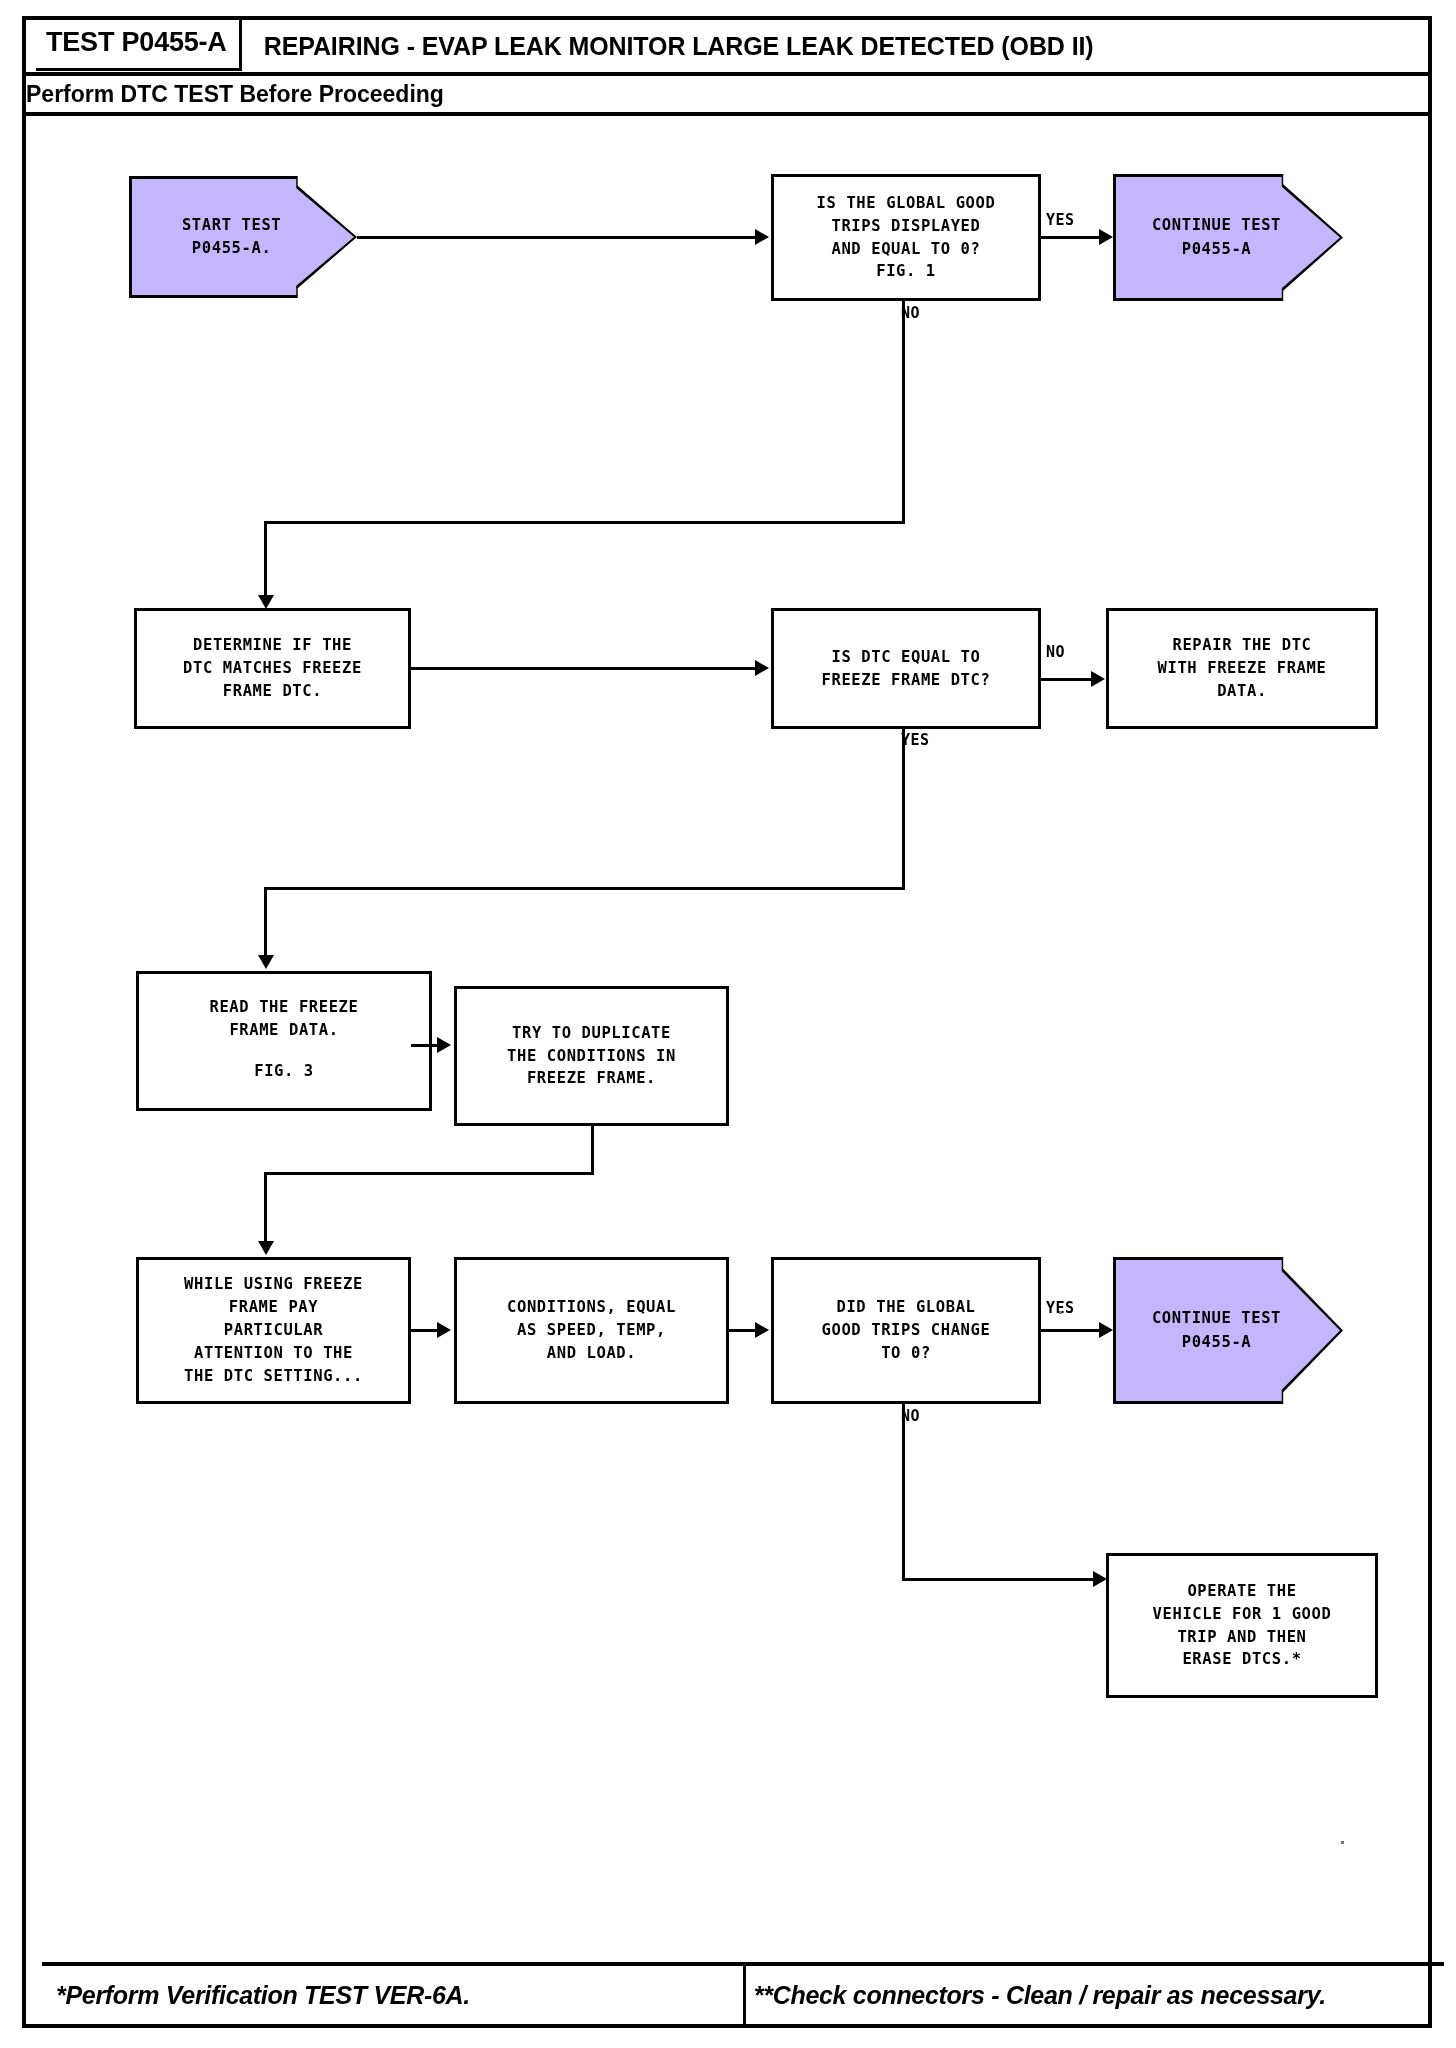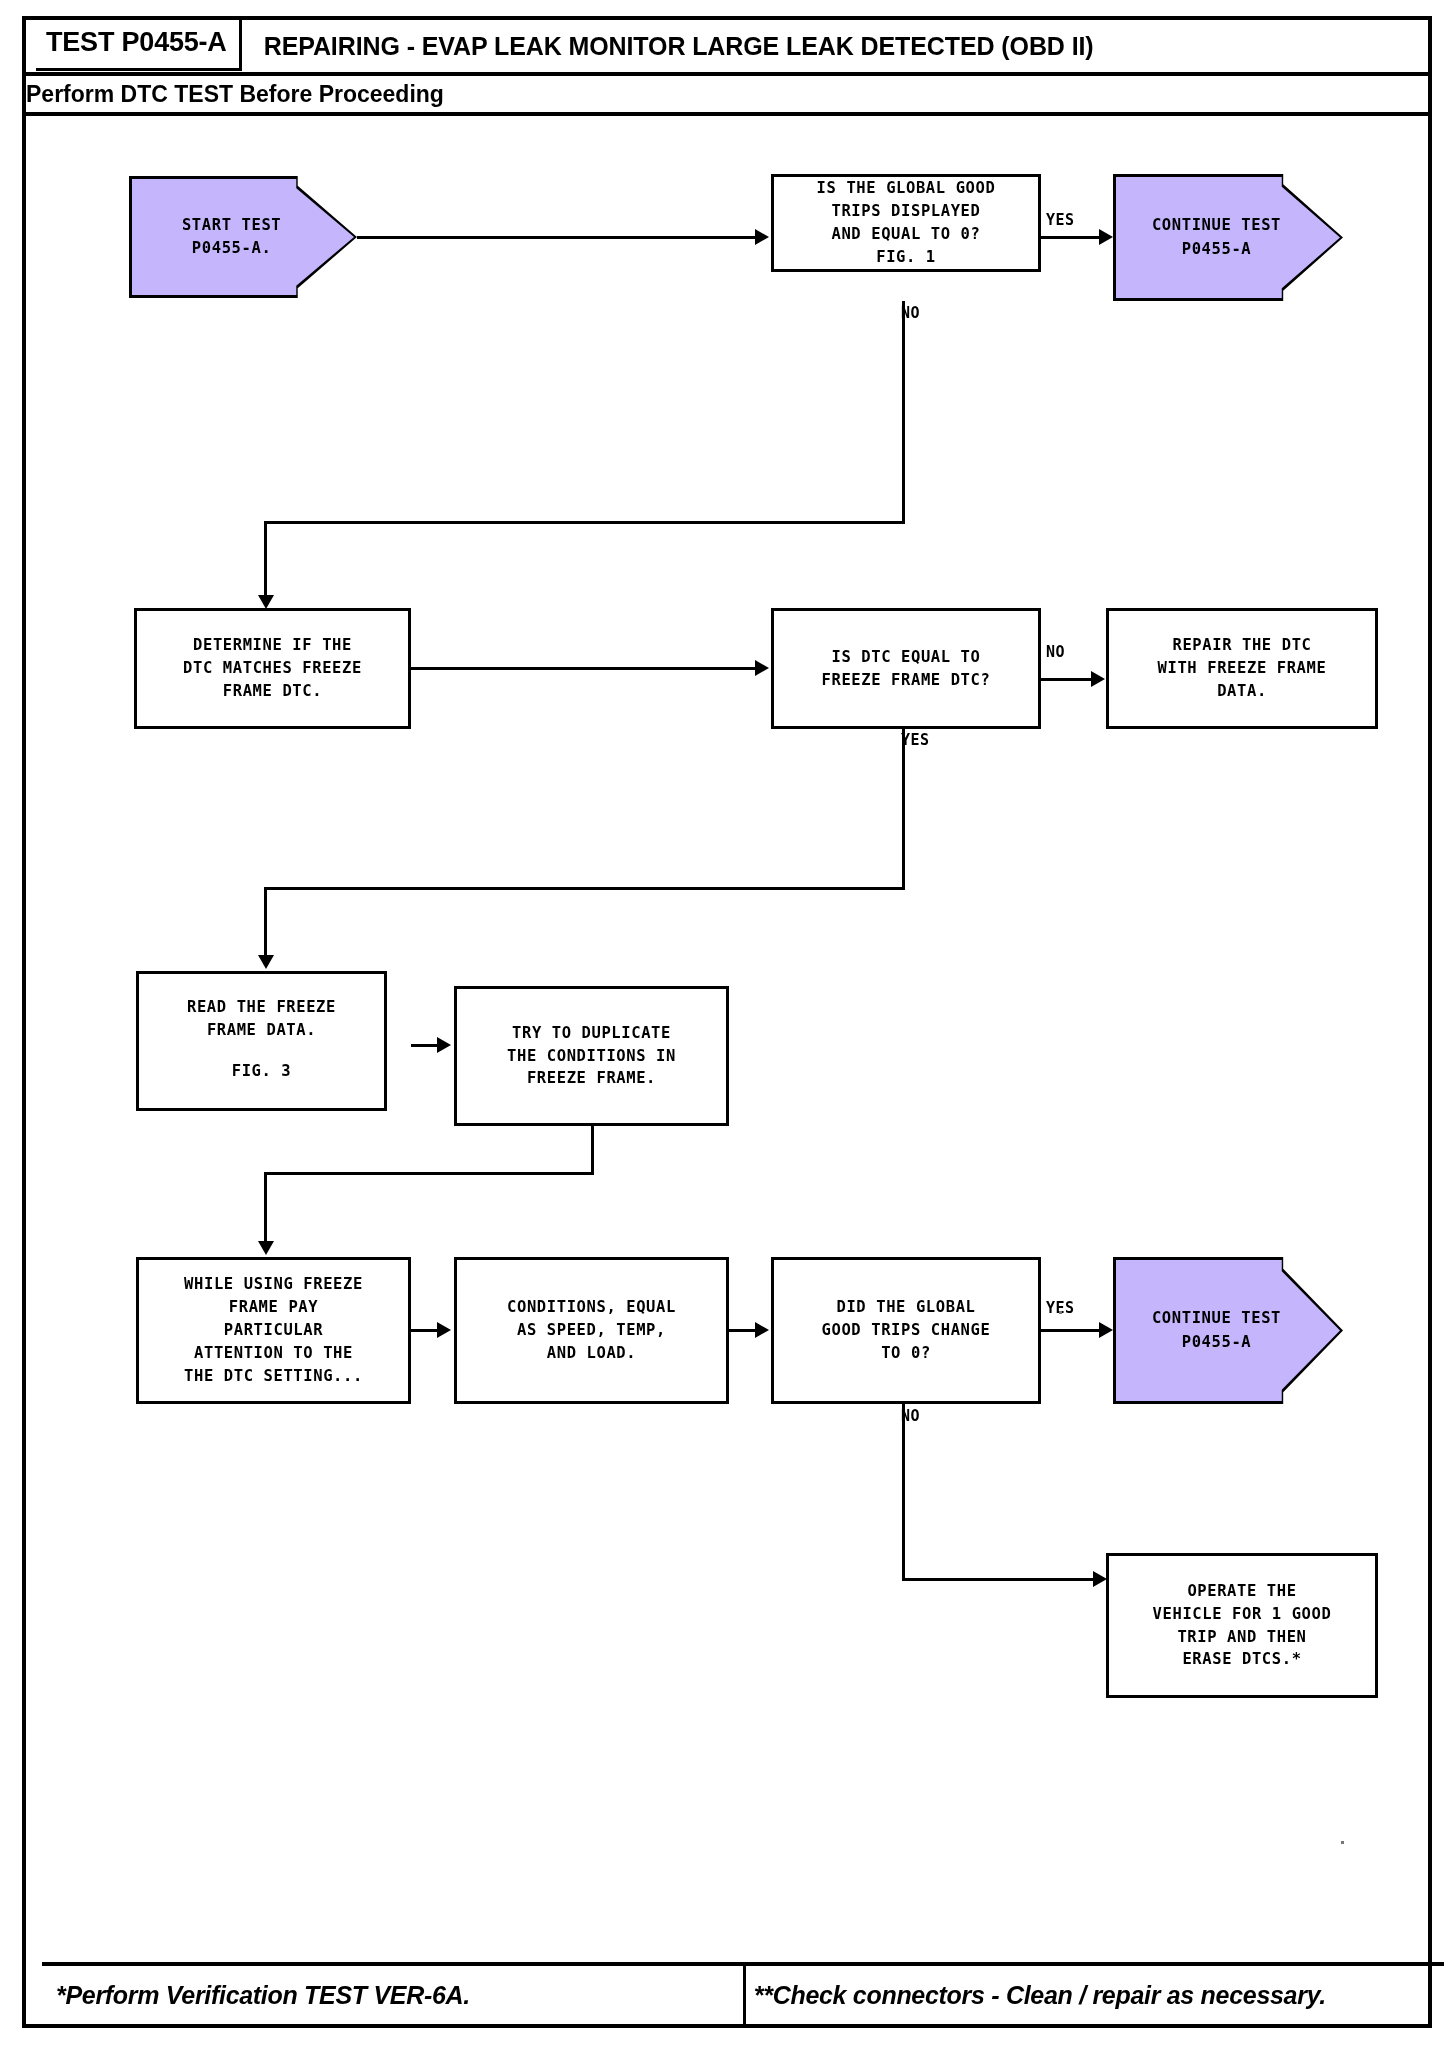--- a/index.html
+++ b/index.html
@@ -237,21 +237,21 @@
   <div id="canvas">
 
     <div class="arrownode" style="left:103px; top:60px; width:228px; height:122px;
                 clip-path: polygon(0 0, 74% 0, 74% 8%, 100% 50%, 74% 92%, 74% 100%, 0 100%);">
       <div class="inner" style="clip-path: polygon(0 0, 74% 0, 74% 8%, 100% 50%, 74% 92%, 74% 100%, 0 100%);">
         <span class="ln">START TEST</span>
         <span class="ln">P0455-A.</span>
       </div>
     </div>
 
-    <div class="node" style="left:745px; top:58px; width:270px; height:98px;">
+    <div class="node" style="left:745px; top:58px; width:270px; height:127px;">
       <span class="ln">IS THE GLOBAL GOOD</span>
       <span class="ln">TRIPS DISPLAYED</span>
       <span class="ln">AND EQUAL TO 0?</span>
       <span class="ln">FIG. 1</span>
     </div>
 
     <div class="arrownode" style="left:1087px; top:58px; width:230px; height:127px;
                 clip-path: polygon(0 0, 74% 0, 74% 8%, 100% 50%, 74% 92%, 74% 100%, 0 100%);">
       <div class="inner" style="clip-path: polygon(0 0, 74% 0, 74% 8%, 100% 50%, 74% 92%, 74% 100%, 0 100%);">
         <span class="ln">CONTINUE TEST</span>
@@ -295,21 +295,21 @@
     <div class="hline" style="left:1015px; top:562px; width:52px;"></div>
     <div class="arrowhead-r" style="left:1065px; top:555px;"></div>
     <div class="edgelabel" style="left:1019px; top:527px;">NO</div>
 
     <div class="edgelabel" style="left:874px; top:615px;">YES</div>
     <div class="vline" style="left:876px; top:613px; height:160px;"></div>
     <div class="hline" style="left:238px; top:771px; width:641px;"></div>
     <div class="vline" style="left:238px; top:771px; height:71px;"></div>
     <div class="arrowhead-d" style="left:232px; top:839px;"></div>
 
-    <div class="node" style="left:110px; top:855px; width:251px; height:140px; justify-content:flex-start; padding-top:22px;">
+    <div class="node" style="left:110px; top:855px; width:296px; height:140px; justify-content:flex-start; padding-top:22px;">
       <span class="ln">READ THE FREEZE</span>
       <span class="ln">FRAME DATA.</span>
       <span class="spacer"></span>
       <span class="ln">FIG. 3</span>
     </div>
 
     <div class="node" style="left:428px; top:870px; width:275px; height:140px;">
       <span class="ln">TRY TO DUPLICATE</span>
       <span class="ln">THE CONDITIONS IN</span>
       <span class="ln">FREEZE FRAME.</span>

